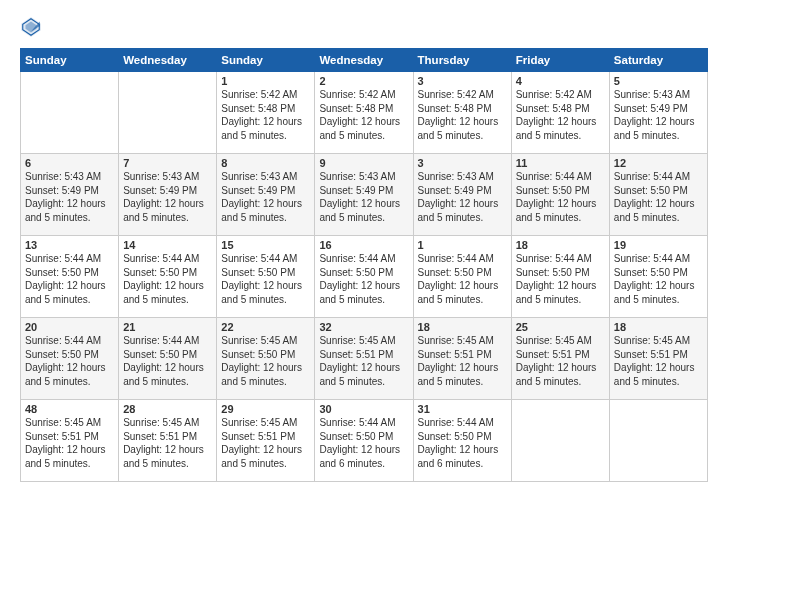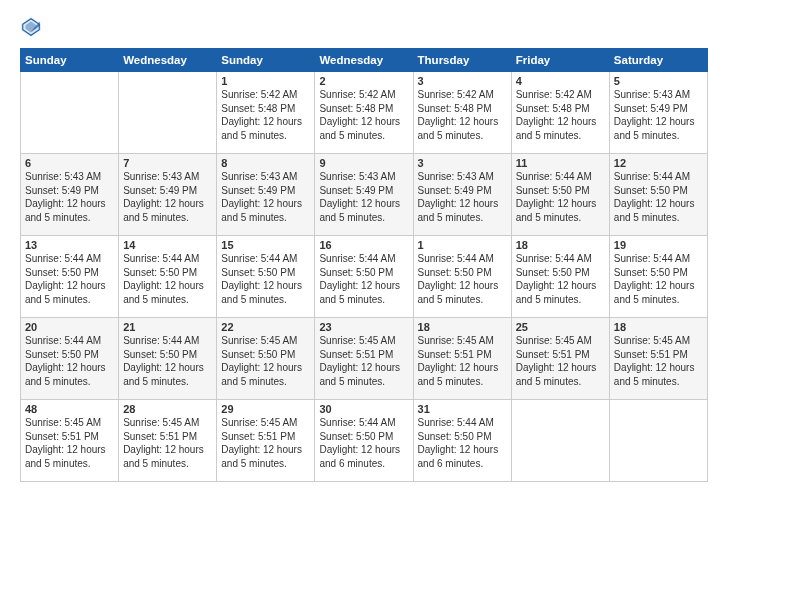--- a/index.html
+++ b/index.html
@@ -289,21 +289,21 @@
 and 5 minutes.</div>
           </td>
           <td>
             <span class="day-number">22</span>
             <div class="cell-content">Sunrise: 5:45 AM
 Sunset: 5:50 PM
 Daylight: 12 hours
 and 5 minutes.</div>
           </td>
           <td>
-            <span class="day-number">23</span>
+            <span class="day-number">32</span>
             <div class="cell-content">Sunrise: 5:45 AM
 Sunset: 5:51 PM
 Daylight: 12 hours
 and 5 minutes.</div>
           </td>
           <td>
             <span class="day-number">18</span>
             <div class="cell-content">Sunrise: 5:45 AM
 Sunset: 5:51 PM
 Daylight: 12 hours

